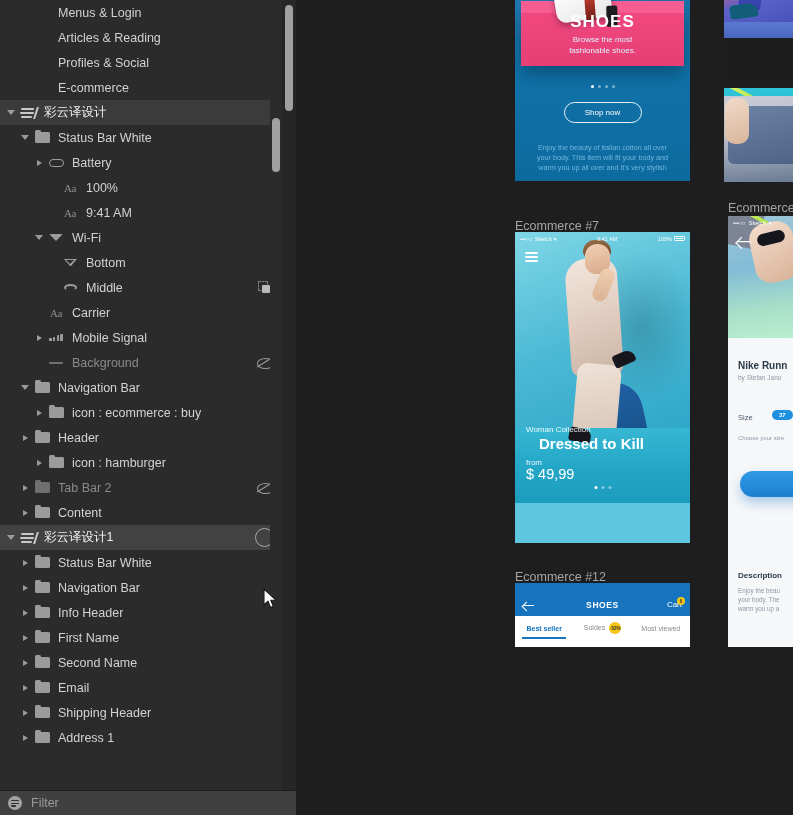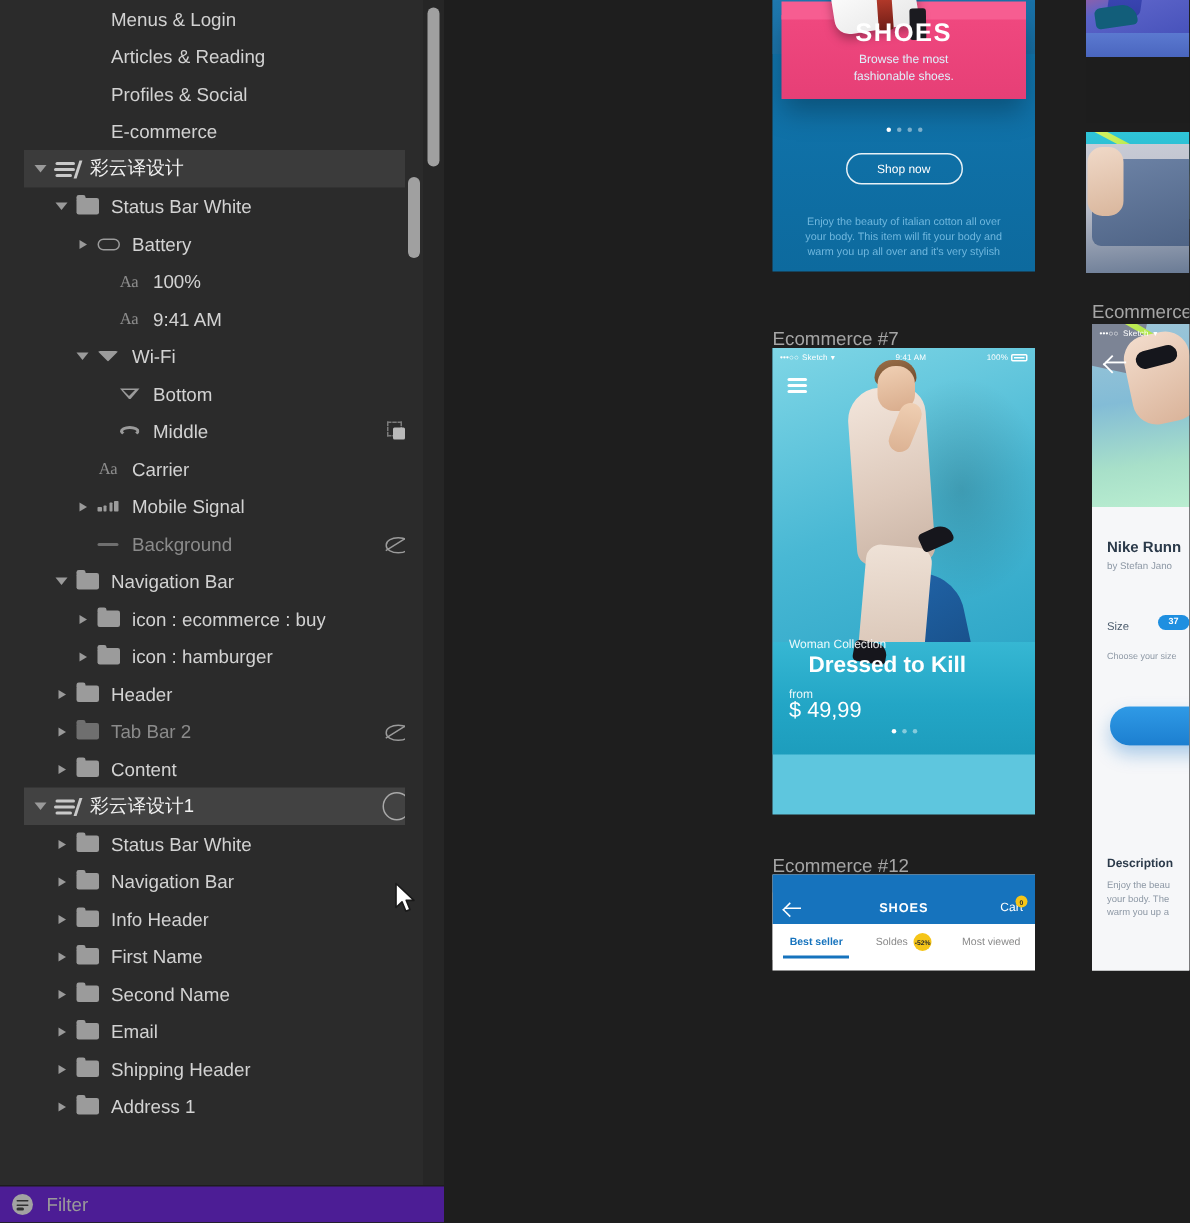--- a/index.html
+++ b/index.html
@@ -16,21 +16,20 @@
   #layers-panel {
     position: absolute; left: 0; top: 0;
     width: 296px; height: 815px;
     background: #2b2b2b;
     overflow: hidden;
   }
   #layer-list {
     position: absolute; left: 0; top: 0;
     width: 282px; height: 798px;
     overflow: hidden;
-    padding-left: 16px;
   }
   .row {
     position: relative;
     height: 25px;
     display: flex;
     align-items: center;
     font-size: 12.5px;
     color: #d2d2d2;
     white-space: nowrap;
     padding-right: 6px;
@@ -174,21 +173,21 @@
   }
   .sbthumb {
     position: absolute; left: 3px; width: 8px;
     background: #a0a0a0; border-radius: 4px;
   }
 
   
   #filter-bar {
     position: absolute; left: 0; bottom: 0;
     width: 296px; height: 25px;
-    background: #4c1d95;
+    background: #404040;
     border-top: 1px solid #1d1d1d;
     display: flex; align-items: center;
     padding-left: 8px;
   }
   .filt-ico {
     width: 14px; height: 14px; border-radius: 50%;
     background: #a2a2a2; position: relative; margin-right: 9px;
   }
   .filt-ico i {
     position: absolute; left: 2.6px; background: #323232; height: 1.4px; border-radius: 1px; display:block;
@@ -598,39 +597,39 @@
           <span class="disc">
             <span class="tri"></span>
           </span>
           <span class="ico">
             <span class="folder"></span>
           </span>
           <span class="lbl">icon : ecommerce : buy</span>
           <span class="right"></span>
         </div>
         <div class="row">
+          <span style="width:18px;min-width:18px"></span>
+          <span class="disc">
+            <span class="tri"></span>
+          </span>
+          <span class="ico">
+            <span class="folder"></span>
+          </span>
+          <span class="lbl">Header</span>
+          <span class="right"></span>
+        </div>
+        <div class="row">
           <span style="width:32px;min-width:32px"></span>
           <span class="disc">
             <span class="tri"></span>
           </span>
           <span class="ico">
             <span class="folder"></span>
           </span>
           <span class="lbl">icon : hamburger</span>
-          <span class="right"></span>
-        </div>
-        <div class="row">
-          <span style="width:18px;min-width:18px"></span>
-          <span class="disc">
-            <span class="tri"></span>
-          </span>
-          <span class="ico">
-            <span class="folder"></span>
-          </span>
-          <span class="lbl">Header</span>
           <span class="right"></span>
         </div>
         <div class="row dim">
           <span style="width:18px;min-width:18px"></span>
           <span class="disc">
             <span class="tri"></span>
           </span>
           <span class="ico">
             <span class="folder"></span>
           </span>

